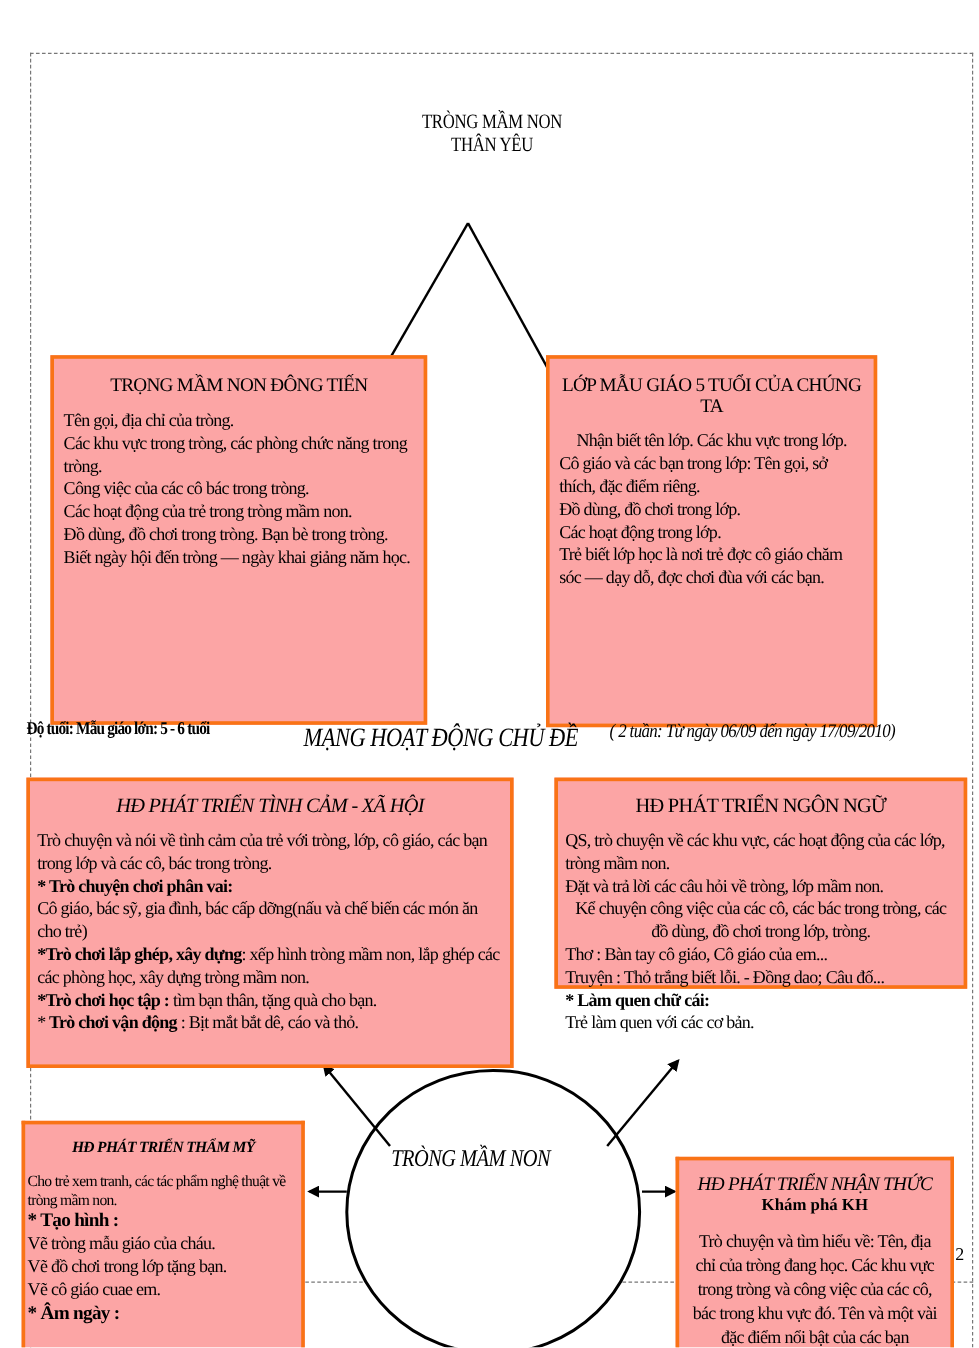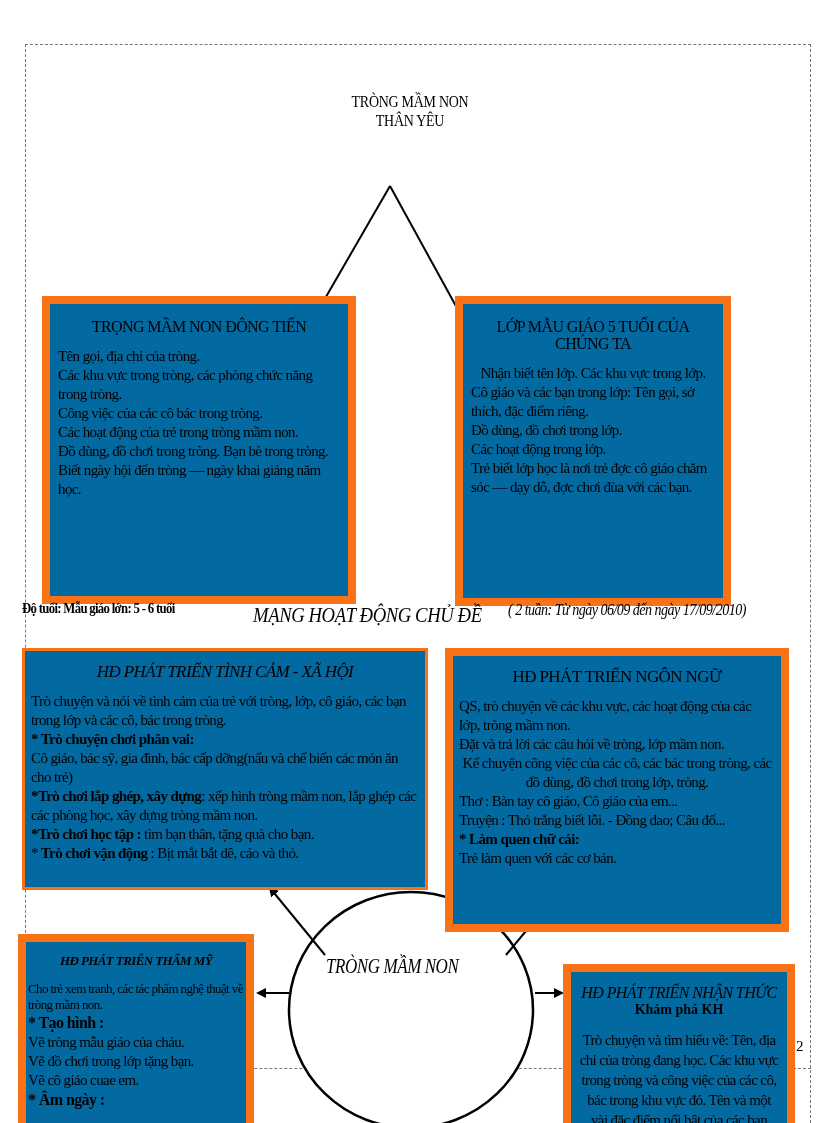--- a/index.html
+++ b/index.html
@@ -3,27 +3,27 @@
 <meta charset="utf-8">
 <style>
   html, body { margin: 0; padding: 0; background: #ffffff; }
   body { width: 816px; height: 1123px; position: relative; overflow: hidden;
          font-family: "Liberation Serif", "DejaVu Serif", serif; color: #000; }
   .page-border { position: absolute; left: 25px; top: 44px; width: 786px; height: 1079px;
                  border: 1px dashed #777; border-bottom: none; box-sizing: border-box; }
   .hline-dash { position: absolute; left: 25px; width: 786px; height: 0; border-top: 1px dashed #777; }
   .title { position: absolute; left: 300px; top: 92px; width: 220px; text-align: center;
            font-size: 17px; line-height: 19px; transform: scaleX(0.82); transform-origin: center; letter-spacing: -0.3px; }
-  .box { position: absolute; background: #0369a1; border: 8px solid #f97316; box-sizing: border-box; }
+  .box { position: absolute; background: #fca5a5; border: 3px solid #f97316; box-sizing: border-box; }
   .box-inner { font-size: 15px; line-height: 19px; letter-spacing: -0.6px; margin-top: 12px; }
   .box h3 { margin: 0; font-weight: normal; text-align: center; font-size: 16px; line-height: 17px; letter-spacing: -0.6px; }
   .b1 { left: 42px; top: 296px; width: 314px; height: 308px; padding: 14px 8px 0 8px; }
   .b2 { left: 455px; top: 296px; width: 276px; height: 310px; padding: 14px 8px 0 8px; }
   .b3 { left: 22px; top: 648px; width: 406px; height: 242px; padding: 12px 6px 0 6px; border-width: 3px; }
-  .b4 { left: 445px; top: 648px; width: 344px; height: 284px; padding: 12px 6px 0 6px; }
+  .b4 { left: 462px; top: 648px; width: 344px; height: 176px; padding: 12px 6px 0 6px; }
   .b5 { left: 18px; top: 934px; width: 236px; height: 189px; padding: 10px 2px 0 2px; border-bottom: none; }
   .b6 { left: 563px; top: 964px; width: 232px; height: 159px; padding: 12px 8px 0 8px; border-bottom: none; }
   .b5 .box-inner { font-size: 13px; line-height: 16px; }
   .b6 .box-inner { font-size: 15px; line-height: 20px; }
   .b5 h3 { font-size: 13px; font-style: italic; font-weight: bold; }
   .b6 h3 { font-size: 16px; font-style: italic; }
   .b3 h3 { font-style: italic; font-size: 17px; }
   .b4 h3 { font-size: 17px; }
   .line { display: block; }
   .bold { font-weight: bold; }

